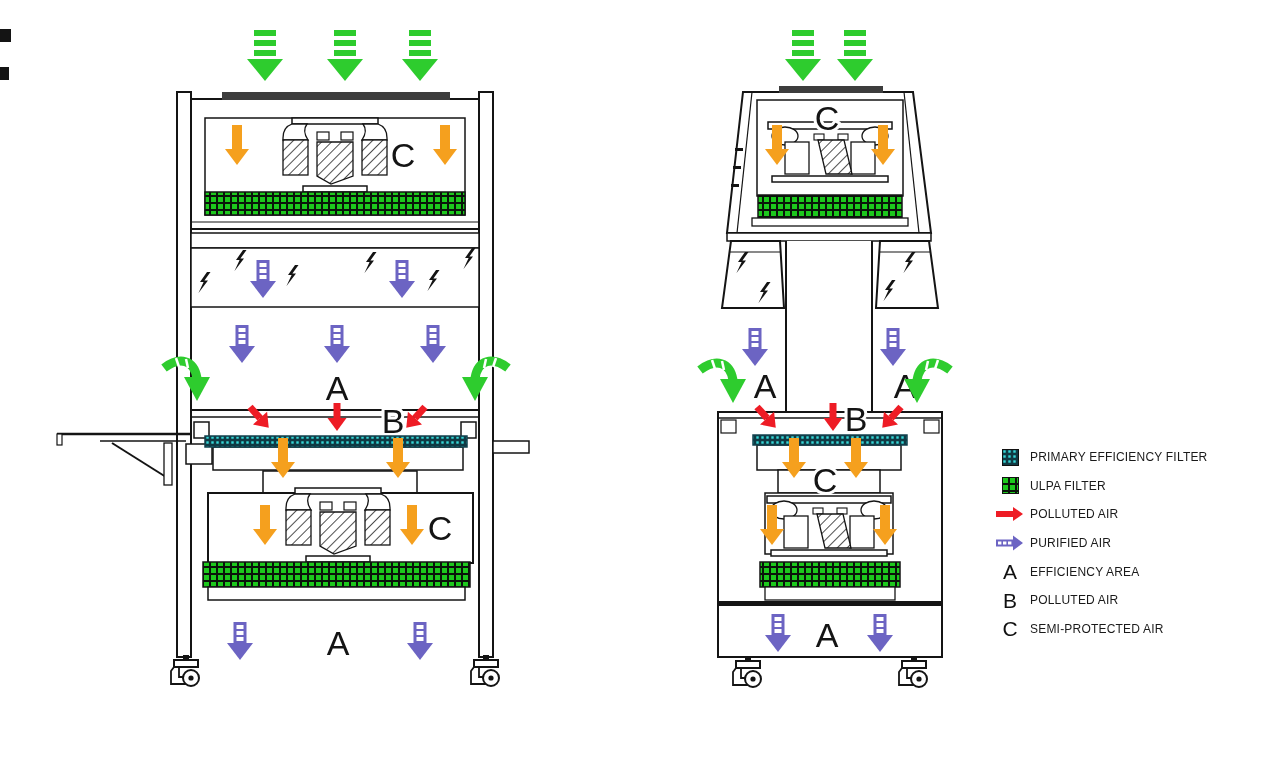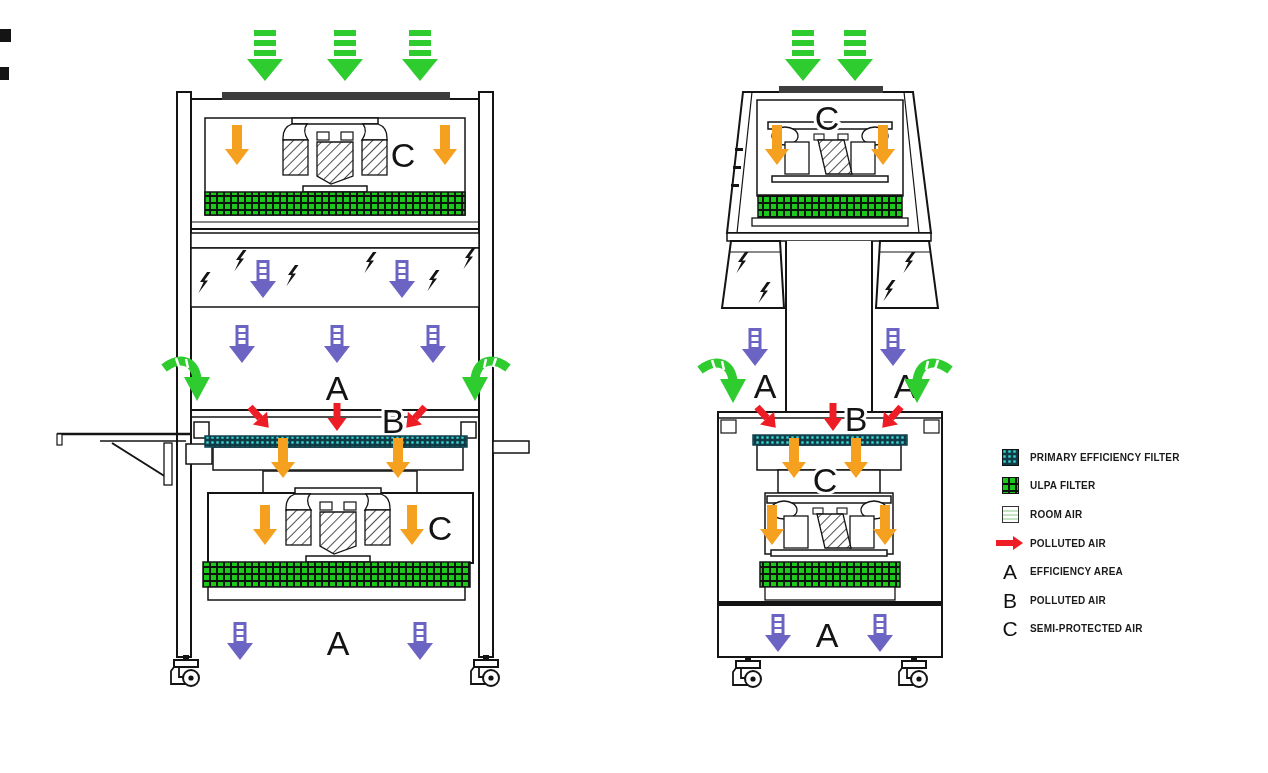--- a/index.html
+++ b/index.html
@@ -4,21 +4,21 @@
 <style>
   html,body{margin:0;padding:0;background:#fff;}
   .canvas{position:relative;width:1268px;height:773px;background:#fff;overflow:hidden;
           font-family:"Liberation Sans",sans-serif;}
   svg.diagram{position:absolute;left:0;top:0;}
   .lbl{font-family:"Liberation Sans",sans-serif;font-size:34px;font-weight:400;fill:#141414;text-anchor:middle;}
   .halo{paint-order:stroke;stroke:#fff;stroke-width:6px;stroke-linejoin:round;}
   .legend{position:absolute;left:994px;top:443px;display:flex;flex-direction:column;}
   .legend-row{display:flex;align-items:center;height:28.6px;}
   .legend-icon{width:32px;display:flex;justify-content:center;align-items:center;}
-  .legend-label{margin-left:4px;font-size:10px;font-weight:700;color:#1a1a1a;letter-spacing:.2px;white-space:nowrap;}
+  .legend-label{margin-left:4px;font-size:12px;font-weight:400;color:#1a1a1a;letter-spacing:.2px;white-space:nowrap;}
   .legend-letter{font-size:21px;font-weight:400;color:#111;line-height:1;}
 </style>
 </head>
 <body>
 
 <div class="canvas">
 
 <svg class="diagram" width="1268" height="773" viewBox="0 0 1268 773">
   <defs>
     <pattern id="hatch" width="7" height="7" patternUnits="userSpaceOnUse" patternTransform="rotate(45)">
@@ -292,43 +292,44 @@
 
   <div class="legend-row">
     <span class="legend-icon">
       <svg width="17" height="17">
             <rect x="0.5" y="0.5" width="16" height="16" fill="url(#ulpa)" stroke="#111"></rect>
           </svg>
     </span>
     <span class="legend-label">ULPA FILTER</span>
   </div>
 
-  <div class="legend-row">
-    <span class="legend-icon">
-      <svg width="17" height="17">
-        <rect x="0.5" y="0.5" width="16" height="16" fill="#fff" stroke="#333"></rect>
-        <line x1="1" y1="5" x2="16" y2="5" stroke="#b5dcb5" stroke-width="1.6"></line>
-        <line x1="1" y1="9" x2="16" y2="9" stroke="#b5dcb5" stroke-width="1.6"></line>
-        <line x1="1" y1="13" x2="16" y2="13" stroke="#b5dcb5" stroke-width="1.6"></line>
-      </svg>
-    </span>
-    <span class="legend-label">ROOM AIR</span>
-  </div>
 
   <div class="legend-row">
     <span class="legend-icon">
       <svg width="28" height="16">
             <rect y="5" width="17" height="6" fill="#ee1c25"></rect>
             <polygon points="17,1 17,15 27,8" fill="#ee1c25"></polygon>
           </svg>
     </span>
     <span class="legend-label">POLLUTED AIR</span>
   </div>
 
 
+  <div class="legend-row">
+    <span class="legend-icon">
+      <svg width="28" height="16">
+        <rect y="4.5" width="17" height="7" fill="#6c64c3"></rect>
+        <rect x="2" y="6.5" width="3.4" height="3" fill="#fff"></rect>
+        <rect x="7" y="6.5" width="3.4" height="3" fill="#fff"></rect>
+        <rect x="12" y="6.5" width="3.4" height="3" fill="#fff"></rect>
+        <polygon points="17,0.5 17,15.5 27,8" fill="#6c64c3"></polygon>
+      </svg>
+    </span>
+    <span class="legend-label">PURIFIED AIR</span>
+  </div>
 
   <div class="legend-row">
     <span class="legend-icon legend-letter">A</span>
     <span class="legend-label">EFFICIENCY AREA</span>
   </div>
 
   <div class="legend-row">
     <span class="legend-icon legend-letter">B</span>
     <span class="legend-label">POLLUTED AIR</span>
   </div>

